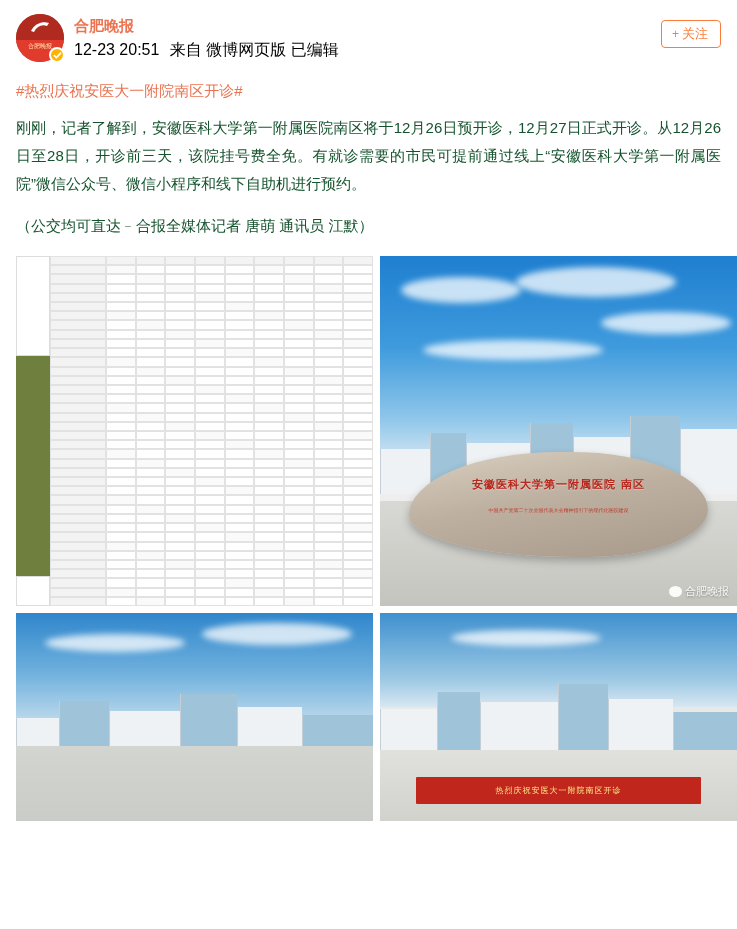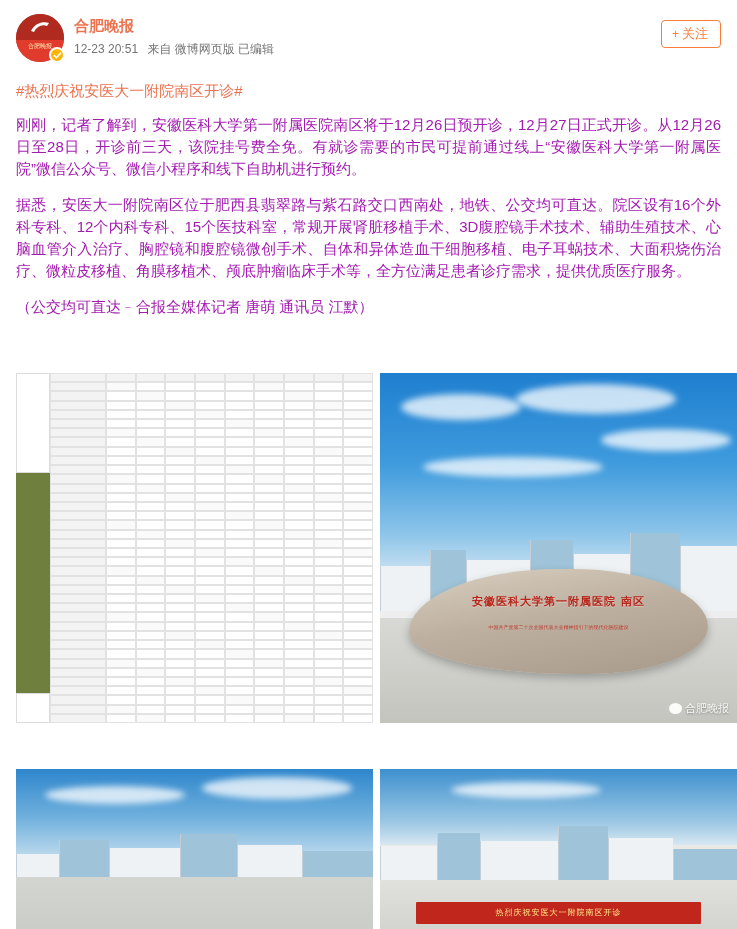--- a/index.html
+++ b/index.html
@@ -79,22 +79,22 @@
   .verify-badge svg { display: block; }
   .meta { flex: 1 1 auto; padding-top: 2px; }
   .nickname {
     color: #eb7350;
     font-size: 15px;
     font-weight: bold;
     line-height: 20px;
     margin-bottom: 5px;
   }
   .subline {
-    color: #737373;
-    font-size: 12px;
+    color: #000000;
+    font-size: 16px;
     line-height: 17px;
   }
   .subline .sep { margin: 0 3px; }
   .follow-btn {
     position: absolute;
     right: 0;
     top: 6px;
     border: 1px solid #fa7d3b;
     color: #fa7d3b;
     background: #fff;
@@ -111,43 +111,42 @@
   .topic {
     color: #eb7350;
     font-size: 15px;
     line-height: 26px;
     margin-bottom: 10px;
     word-break: break-all;
     cursor: pointer;
   }
   .para {
     font-size: 15px;
-    line-height: 22px;
-    color: #a21caf;
+    line-height: 28px;
+    color: #14532d;
     margin: 0 0 14px 0;
     text-align: justify;
     word-break: break-all;
   }
   .para.last { margin-bottom: 16px; }
   
   .img-grid {
     display: grid;
     grid-template-columns: 357px 357px;
     gap: 7px;
     width: 721px;
   }
   .img-cell {
     position: relative;
     overflow: hidden;
     background: #eee;
     cursor: pointer;
-    margin-top: 39px;
   }
   .img-cell.tall { height: 350px; }
-  .img-cell.short { height: 168px; }
+  .img-cell.short { height: 208px; }
 
   
   .schedule { background: #ffffff; width: 100%; height: 100%; position: relative; }
   .sch-left {
     position: absolute; left: 0; top: 0; width: 34px; height: 100%;
   }
   .sch-left .blk { width: 100%; background: #ffffff; border: 1px solid #dcdcdc; }
   .sch-green {
     position: absolute; left: 0; width: 34px; background: #6f7f3e;
   }
@@ -294,21 +293,20 @@
     </div>
 
     <button class="follow-btn">
       <span class="plus">+</span><span>关注</span>
     </button>
   </div>
 
   <div class="content">
     <div class="topic">#热烈庆祝安医大一附院南区开诊#</div>
     <p class="para">刚刚，记者了解到，安徽医科大学第一附属医院南区将于12月26日预开诊，12月27日正式开诊。从12月26日至28日，开诊前三天，该院挂号费全免。有就诊需要的市民可提前通过线上“安徽医科大学第一附属医院”微信公众号、微信小程序和线下自助机进行预约。</p>
-    <p class="para">据悉，安医大一附院南区位于肥西县翡翠路与紫石路交口西南处，地铁、公交均可直达。院区设有16个外科专科、12个内科专科、15个医技科室，常规开展肾脏移植手术、3D腹腔镜手术技术、辅助生殖技术、心脑血管介入治疗、胸腔镜和腹腔镜微创手术、自体和异体造血干细胞移植、电子耳蜗技术、大面积烧伤治疗、微粒皮移植、角膜移植术、颅底肿瘤临床手术等，全方位满足患者诊疗需求，提供优质医疗服务。</p>
     <p class="para last">（公交均可直达﹣合报全媒体记者 唐萌 通讯员 江默）</p>
 
     <div class="img-grid">
 
       <div class="img-cell tall">
         <div class="schedule">
           <div class="sch-left">
             <div class="blk" style="height:100px"></div>
             <div class="sch-green" style="top:100px;height:220px"></div>
             <div class="blk" style="position:absolute;top:320px;height:30px"></div>

